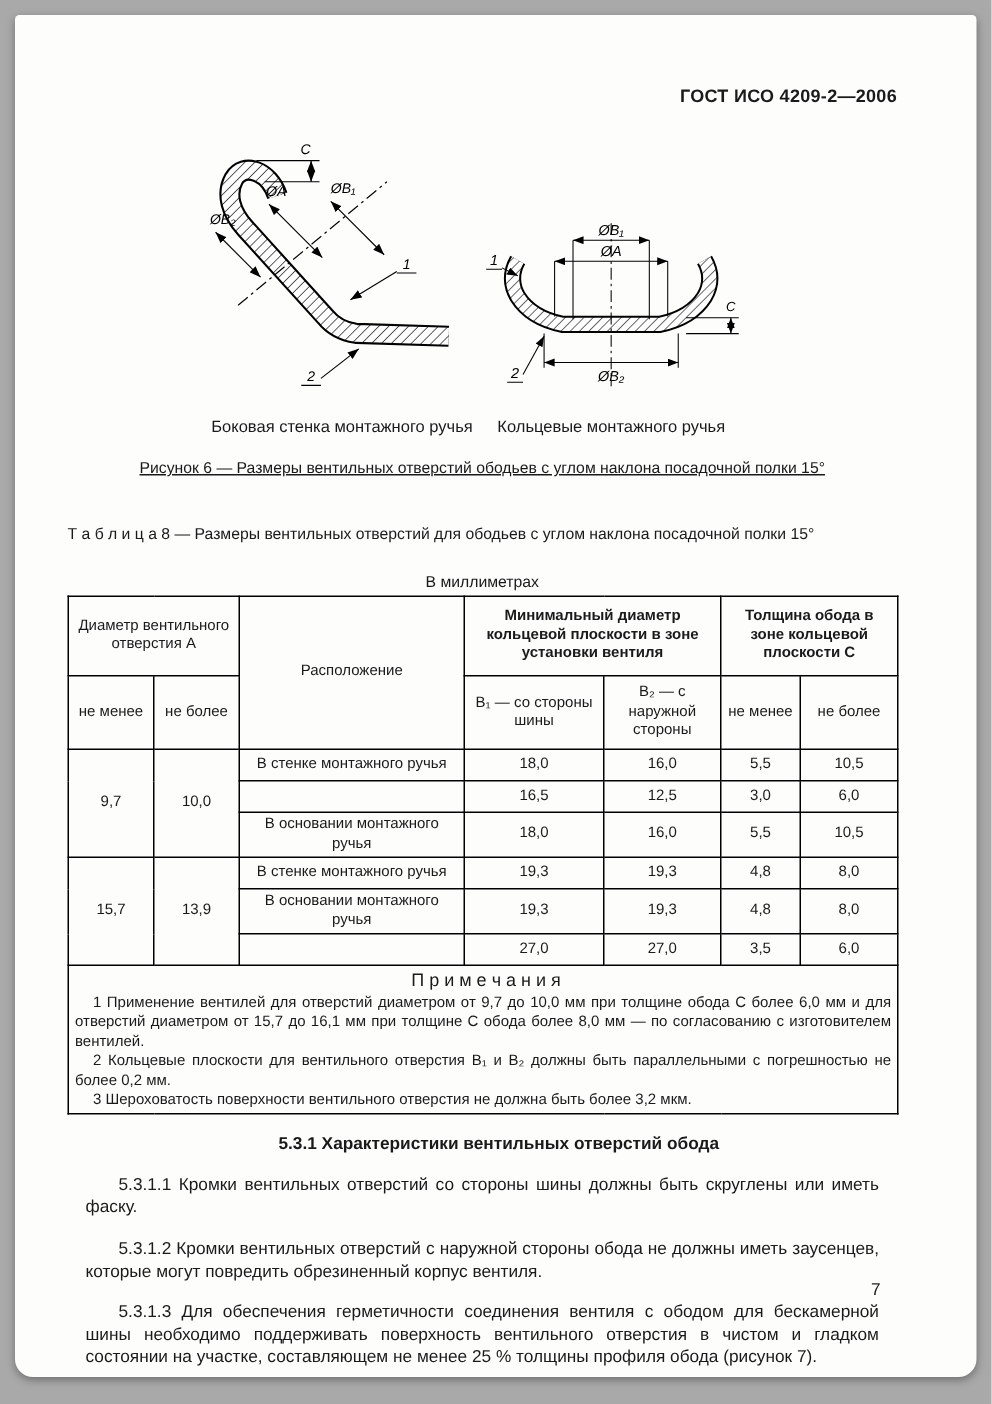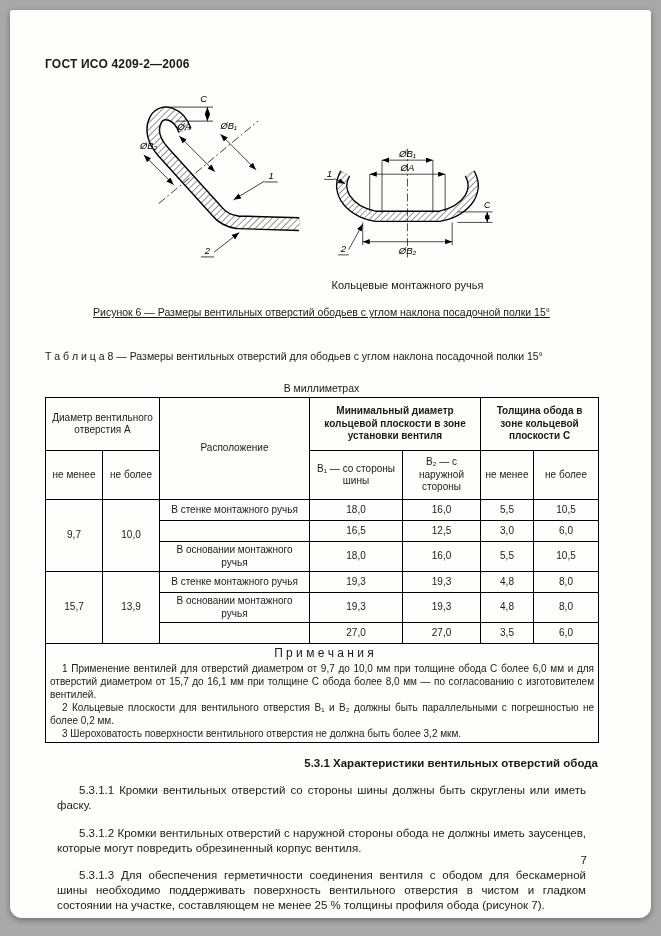--- a/index.html
+++ b/index.html
@@ -10,21 +10,21 @@
     color:#1a1a1a;
     -webkit-font-smoothing:antialiased;
   }
   .page{
     position:absolute;left:10px;top:10px;width:641px;height:908px;
     background:#fdfdfc;border-radius:3px 3px 12px 12px;
     box-shadow:0 2px 6px rgba(0,0,0,.35);
     overflow:hidden;
   }
   .content{position:absolute;left:35px;top:0;width:553px;}
-  .doc-header{margin-top:47px;text-align:left;font-weight:bold;font-size:12px;letter-spacing:.2px;}
+  .doc-header{margin-top:47px;text-align:right;font-weight:bold;font-size:12px;letter-spacing:.2px;}
 
   .figures{position:relative;margin-top:20px;height:182px;}
   .fig-left{position:absolute;left:80px;top:2px;}
   .fig-right{position:absolute;left:272px;top:56px;}
 
   .figcaptions{position:relative;height:14px;margin-top:6px;font-size:11px;}
   .cap-left{position:absolute;left:68px;width:230px;text-align:center;}
   .cap-right{position:absolute;left:255px;width:215px;text-align:center;}
   .legend{text-align:center;font-size:10px;font-style:italic;margin-top:9px;}
   .fig-title{text-align:center;font-size:10.5px;margin-top:13px;text-decoration:underline;}
@@ -39,21 +39,21 @@
   table.t8 thead tr.h1 th{height:48px;}
   table.t8 thead tr.h2 th{height:44px;}
   table.t8 tbody tr.std{height:21px;}
   td.loc{text-align:left;padding:2px 16px 2px 8px;}
   td.notes-cell{text-align:left;padding:4px 8px 6px 8px;}
   .notes-title{font-size:12px;margin:0 0 1px 4px;}
   .note-p{margin:0;font-size:10px;line-height:1.3;text-indent:12px;text-align:justify;}
 
   .sections{margin-top:13px;font-size:11.5px;line-height:1.32;text-align:justify;}
   .sections p{margin:12px;text-indent:22px;}
-  .sections p.h{font-weight:bold;margin:2px 0 2px 0;text-align:right;}
+  .sections p.h{font-weight:bold;margin:2px 0 2px 0;text-align:center;}
 
   .pagenum{position:absolute;right:64px;bottom:52px;font-size:11.5px;}
 
   svg text{font-family:"Liberation Sans", sans-serif;fill:#000;}
 </style>
 </head>
 <body>
 
 <div class="page">
   <div class="content">
@@ -134,20 +134,21 @@
         </g>
         <g>
           <text x="30" y="120" font-size="11" font-style="italic" text-anchor="middle">2</text>
           <line x1="24" y1="123" x2="36" y2="123" stroke="#000" stroke-width="0.8"></line>
           <line x1="36" y1="117" x2="52" y2="88" stroke="#000" stroke-width="0.8" marker-end="url(#arr)"></line>
         </g>
       </svg>
     </div>
 
     <div class="figcaptions">
+      <span class="cap-left">Боковая стенка монтажного ручья</span>
       <span class="cap-right">Кольцевые монтажного ручья</span>
     </div>
 
     <div class="fig-title">Рисунок 6 — Размеры вентильных отверстий ободьев с углом наклона посадочной полки 15°</div>
 
     <div class="tbl-caption">
       <span>Т а б л и ц а  8</span>
       <span>— Размеры вентильных отверстий для ободьев с углом наклона посадочной полки 15°</span>
     </div>
     <div class="units">В миллиметрах</div>

